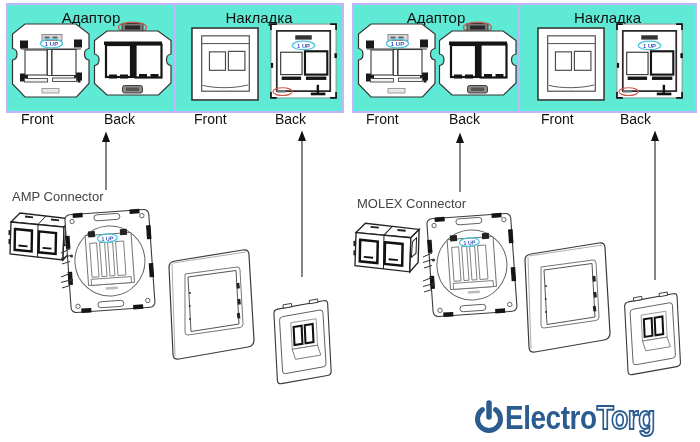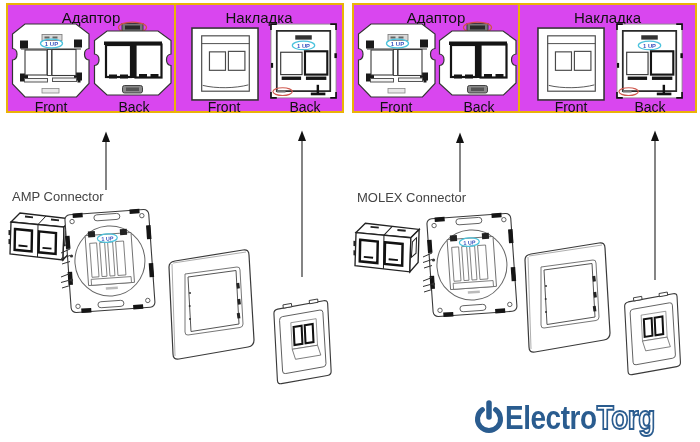--- a/index.html
+++ b/index.html
@@ -1,19 +1,19 @@
 <!DOCTYPE html>
 <html><head>
 <meta charset="utf-8">
 <style>
   html,body{margin:0;padding:0}
   body{width:700px;height:442px;position:relative;background:#fff;font-family:"Liberation Sans",sans-serif;overflow:hidden}
-  .box{position:absolute;top:3px;height:110px;border:2px solid #eab308;background:#d946ef;box-sizing:border-box}
+  .box{position:absolute;top:3px;height:110px;border:2px solid #c4b5fd;background:#5eead4;box-sizing:border-box}
   .title{position:absolute;top:4px;left:0;right:0;text-align:center;font-size:15px;color:#111}
-  .sub{position:absolute;top:94px;font-size:14px;color:#111;text-align:center;width:60px}
+  .sub{position:absolute;top:106px;font-size:14px;color:#111;text-align:left;width:60px}
   .draw{position:absolute}
   .conn-label{position:absolute;font-size:13px;color:#444}
   .logo{position:absolute;left:472px;top:397px;width:203px;height:45px}
   .logo-text{position:absolute;left:33px;top:1px;font-size:34px;font-weight:bold;letter-spacing:-0.5px;transform:scaleX(0.82);transform-origin:left top;white-space:nowrap}
   .logo-solid{color:#2a5c8f}
   .logo-outline{color:#fff;-webkit-text-stroke:2px #2a5c8f}
 </style>
 </head>
 <body>
 
@@ -241,21 +241,21 @@
 <svg class="draw" style="left:60px;top:202px" width="100" height="118">
     <use href="#mechanism"></use>
   </svg>
 <svg class="draw" style="left:163px;top:246px" width="92" height="118">
     <use href="#frame"></use>
   </svg>
 <svg class="draw" style="left:270px;top:296px" width="66" height="90" viewBox="0 0 70 96">
     <use href="#faceplate"></use>
   </svg>
 
-<div class="conn-label" style="left:357px;top:190px">MOLEX Connector</div>
+<div class="conn-label" style="left:357px;top:196px">MOLEX Connector</div>
 <svg class="draw" style="left:348px;top:216px" width="74" height="60" viewBox="0 0 70 58">
     <use href="#module"></use>
   </svg>
 <svg class="draw" style="left:422px;top:206px" width="100" height="118">
     <use href="#mechanism"></use>
   </svg>
 <svg class="draw" style="left:519px;top:239px" width="92" height="118">
     <use href="#frame"></use>
   </svg>
 <svg class="draw" style="left:621px;top:289px" width="64" height="88" viewBox="0 0 70 96">

